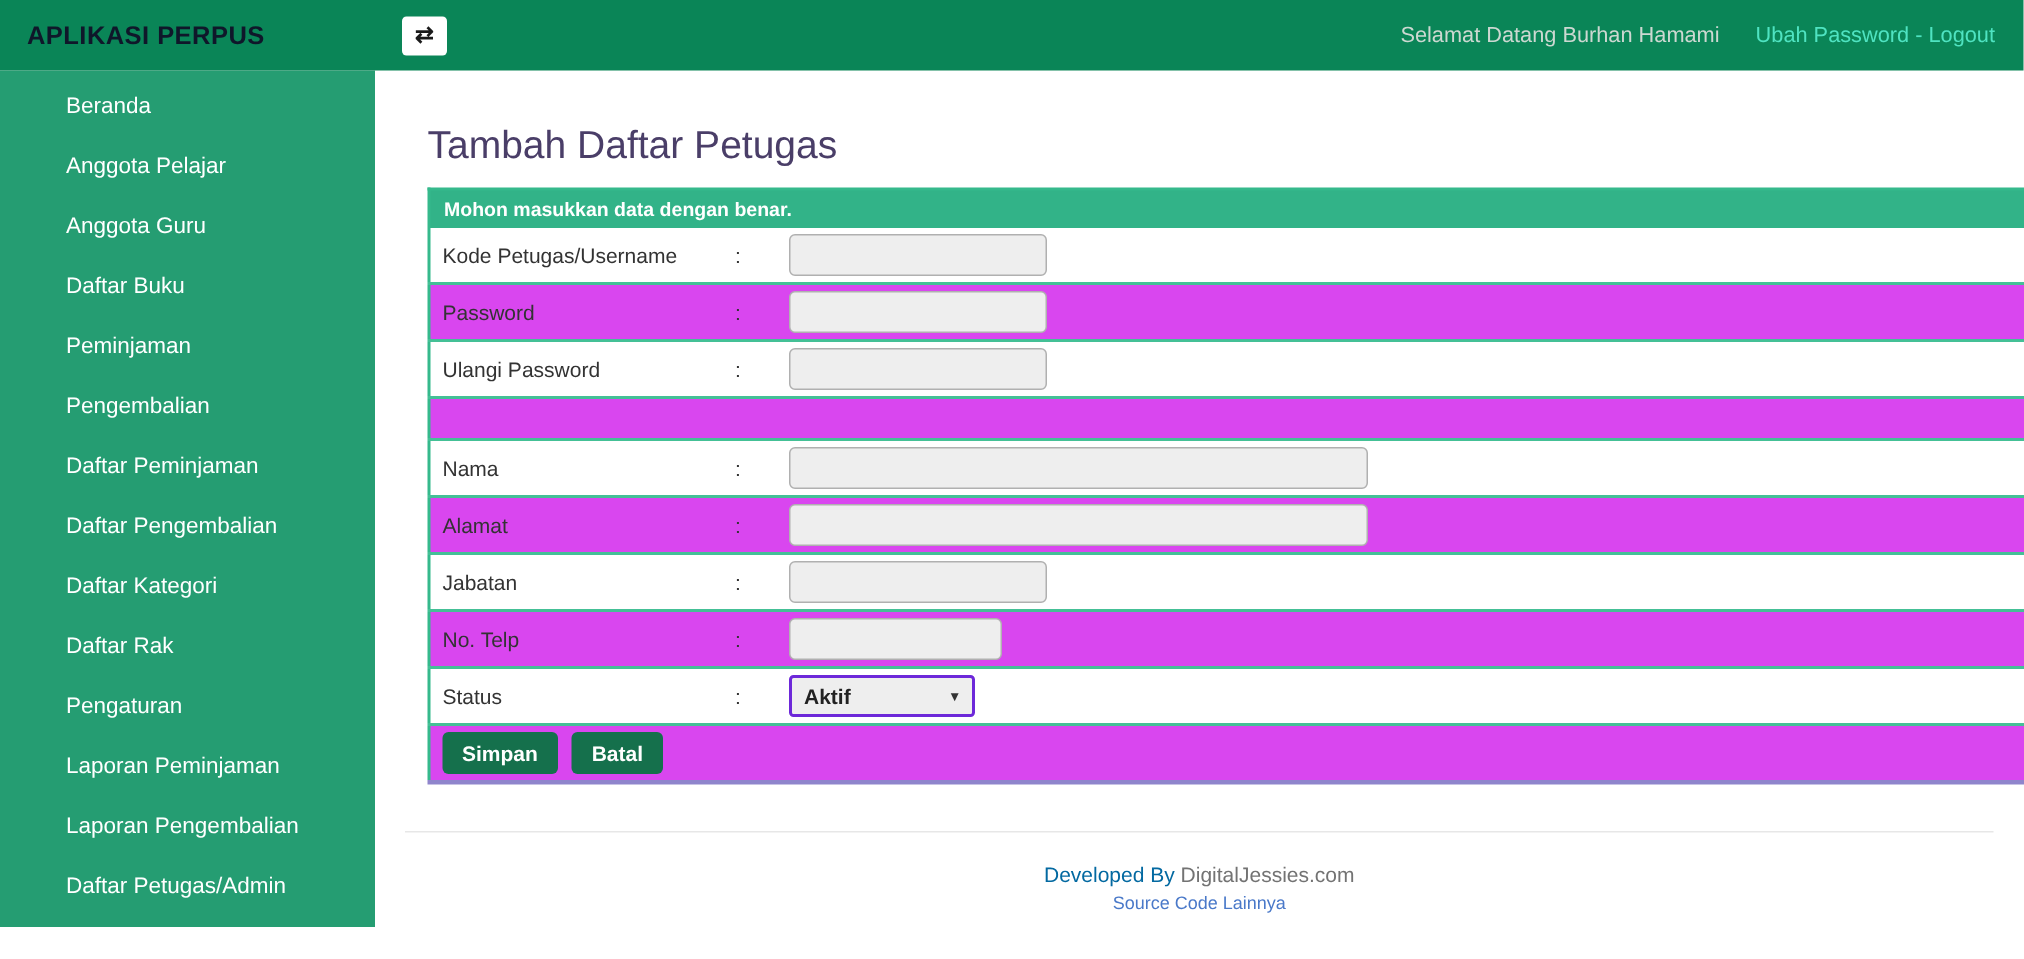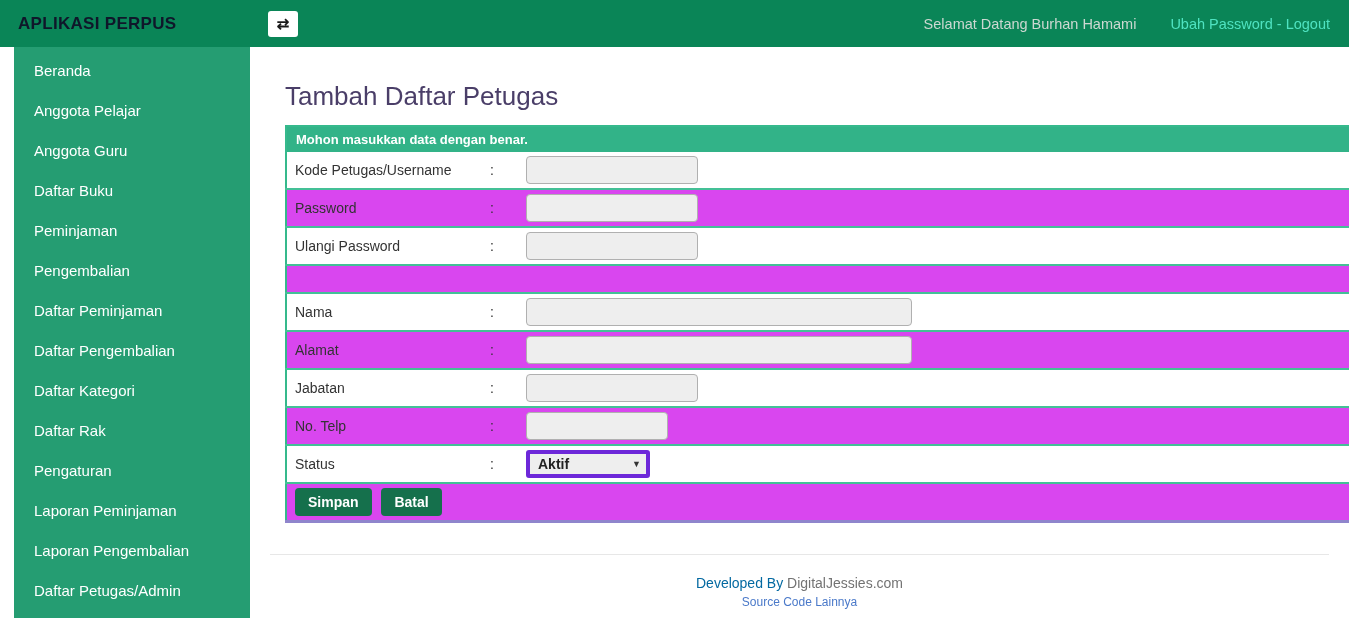--- a/index.html
+++ b/index.html
@@ -8,29 +8,29 @@
 
   
   .topbar { position:absolute; top:0; left:0; width:1349px; height:47px;
             background:#0a8557; display:flex; align-items:center; z-index:5; }
   .brand { width:250px; padding-left:18px; color:#0f172a; font-size:17px;
            font-weight:bold; letter-spacing:.3px; flex-shrink:0; }
   .toggle-btn { margin-left:18px; width:30px; height:26px; background:#ffffff;
                 border:none; border-radius:3px; display:flex; align-items:center;
                 justify-content:center; cursor:pointer; }
   .toggle-btn .glyph { font-size:15px; font-weight:bold; color:#1a1a1a; line-height:1; }
-  .topbar-right { margin-left:auto; display:flex; align-items:center; gap:34px;
+  .topbar-right { margin-left:auto; display:flex; align-items:center; gap:24px;
                   padding-right:19px; font-size:14.5px; }
   .welcome { color:#ccd8d1; }
   .topbar-links { color:#4fe3c1; cursor:pointer; }
   .topbar-links span { color:#4fe3c1; }
 
   
-  .sidebar { position:absolute; top:47px; left:14px; width:250px; height:571px;
-             background:#259d72; padding-top:3px; }
+  .sidebar { position:absolute; top:47px; left:0; width:250px; height:571px;
+             background:#259d72; padding-top:3px;padding-left:24px; }
   .sidebar-item { height:40px; display:flex; align-items:center; padding:0 20px;
                   color:#ffffff; font-size:15px; cursor:pointer; }
 
   
   .main { position:absolute; top:47px; left:250px; width:1099px; height:592px;
           background:#fff; padding:0 20px; }
   .form-wrap { padding:0 15px; }
   .page-title { margin:34px 0 13px; font-size:26px; font-weight:500; color:#4a3e68; }
 
   table.form-table { width:1224px; border-collapse:collapse;
@@ -48,21 +48,21 @@
   .form-input { height:28px; background:#eeeeee; border:1px solid #b0b0b0;
                 border-radius:4px; padding:0 8px; font-size:14px;
                 font-family:"Liberation Sans", sans-serif; color:#333; }
   .w-default { width:172px; }
   .w-wide { width:386px; }
   .w-small { width:142px; }
 
   .select-wrap { position:relative; display:inline-block; }
   .status-select { appearance:none; -webkit-appearance:none; -moz-appearance:none;
                    width:124px; height:28px; background:#eeeeee;
-                   border:4px solid #6d28d9; border-radius:3px; padding:0 8px;
+                   border:2px solid #6d28d9; border-radius:3px; padding:0 8px;
                    font-size:14px; font-weight:bold; color:#222;
                    font-family:"Liberation Sans", sans-serif; cursor:pointer; }
   .caret { position:absolute; right:9px; top:50%; transform:translateY(-50%);
            font-size:9px; color:#333; pointer-events:none; }
 
   .btn { background:#15704c; color:#ffffff; border:none; border-radius:4px;
          font-size:14px; font-weight:bold; padding:6px 13px; margin-right:6px;
          cursor:pointer; font-family:"Liberation Sans", sans-serif; }
 
   

